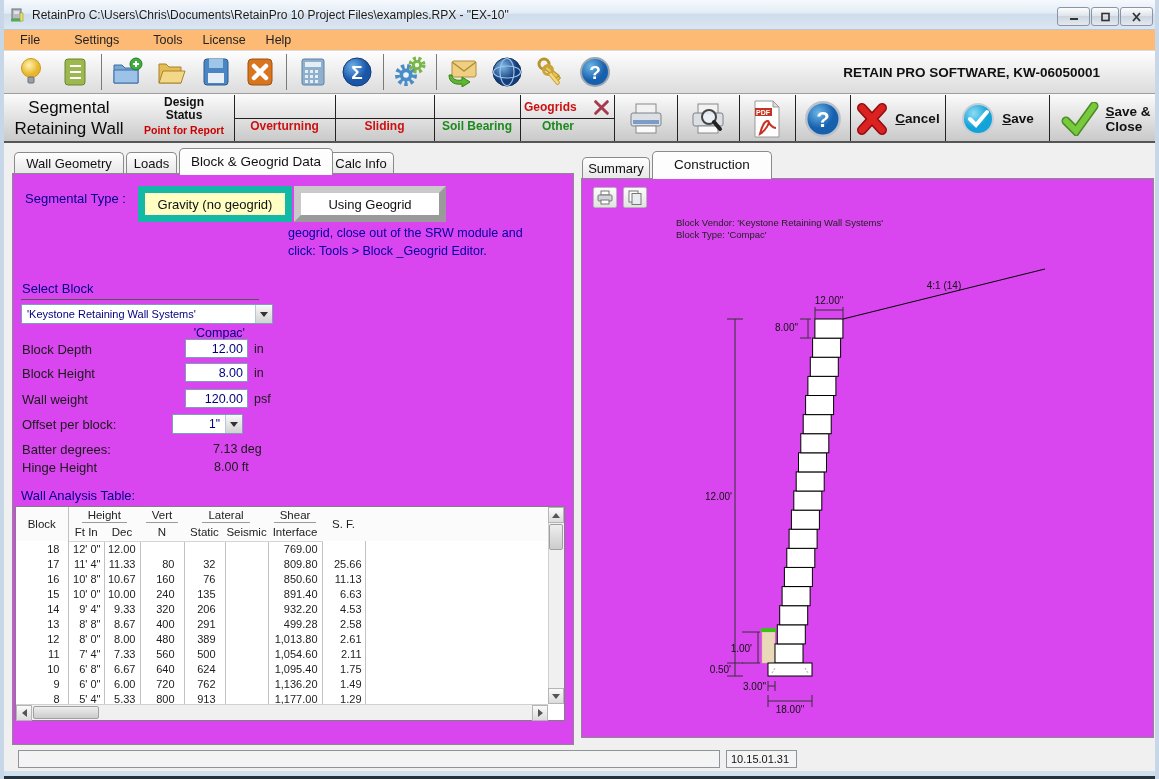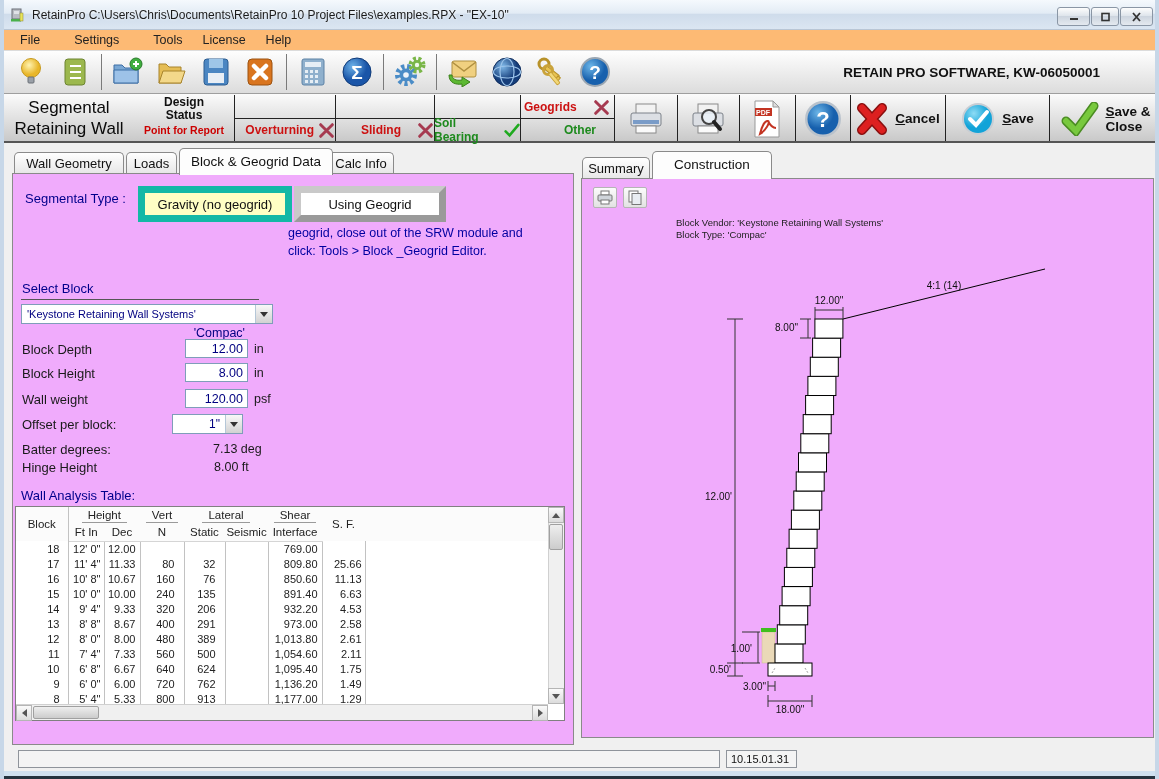--- a/index.html
+++ b/index.html
@@ -29,32 +29,32 @@
   
   .headerbar { position:absolute; left:0; top:94px; width:100%; height:49px;
     background:linear-gradient(#fbfbfb,#c9c9c9); border-bottom:2px solid #555; }
   .hsep { position:absolute; top:1px; width:1px; height:46px; background:#222; }
   .module-title { position:absolute; left:0; top:3px; width:130px; text-align:center;
     font-size:17px; color:#0a0a0a; line-height:21px; }
   .design-status { position:absolute; left:130px; top:2px; width:100px; text-align:center; }
   .design-status .ds1 { font-size:12px; font-weight:bold; color:#111; line-height:13px; }
   .design-status .ds2 { font-size:10.5px; font-weight:bold; color:#cc0000; margin-top:2px; }
   .check-divider { position:absolute; left:230px; top:24px; width:380px; height:1px; background:#222; }
-  .check-cell { position:absolute; top:25px; height:22px; display:flex; align-items:center; justify-content:flex-end; gap:4px; }
+  .check-cell { position:absolute; top:25px; height:22px; display:flex; align-items:center; justify-content:space-between; gap:16px;flex-direction:column; }
   .check-label-red { font-size:12px; font-weight:bold; color:#cc1111; }
   .check-label-green { font-size:12px; font-weight:bold; color:#1d8a1d; }
   .geogrid-cell { position:absolute; left:516px; top:2px; width:94px; height:22px; display:flex; align-items:center; justify-content:space-between; padding:0 4px; }
   .hdr-btn { position:absolute; top:2px; height:45px; display:flex; align-items:center; justify-content:center; gap:6px; cursor:pointer; }
   .hdr-btn .lbl { font-size:13.5px; font-weight:600; color:#111; }
   .hdr-btn .lbl2 { font-size:13.5px; font-weight:600; color:#111; line-height:15px; }
   
   .tab { position:absolute; border:1px solid #8a8a8a; border-bottom:none; border-radius:5px 5px 0 0;
     background:linear-gradient(#ffffff,#e6e6e6); font-size:13px; color:#111; text-align:center; z-index:1; }
   .tab.active { background:#fdfdfd; z-index:3; font-size:13.5px; }
-  .panel { position:absolute; background:#f0abfc; border:1px solid #8a8a8a; z-index:2; }
+  .panel { position:absolute; background:#d946ef; border:1px solid #8a8a8a; z-index:2; }
   
   .lbl-blue { color:#00008b; font-size:13px; }
   .lbl-black { color:#1a1a1a; font-size:13px; }
   .type-btn { position:absolute; height:36px; border:7px solid #14b8a6; font-size:13px; color:#111;
     display:flex; align-items:center; justify-content:center; }
   .note-line { color:#0000a0; font-size:12.5px; line-height:17.5px; }
   .combo { position:absolute; height:20px; border:1px solid #7f9db9; background:#fff; display:flex; align-items:center; }
   .combo .val { flex:1; font-size:11px; color:#000080; padding:0 5px; white-space:nowrap; overflow:hidden; }
   .combo .arrow-btn { width:17px; height:18px; border-left:1px solid #b5c7d8;
     background:linear-gradient(#f8f8f8,#d2d2d2); display:flex; align-items:center; justify-content:center; }
@@ -530,21 +530,21 @@
               <td class="c7 bR">4.53</td>
               <td class="cf"></td>
             </tr>
             <tr>
               <td class="c0 bR">13</td>
               <td class="c1 bR">8' 8"</td>
               <td class="c2 bR">8.67</td>
               <td class="c3 bR">400</td>
               <td class="c4 bR">291</td>
               <td class="c5 bR"></td>
-              <td class="c6 bR">973.00</td>
+              <td class="c6 bR">499.28</td>
               <td class="c7 bR">2.58</td>
               <td class="cf"></td>
             </tr>
             <tr>
               <td class="c0 bR">12</td>
               <td class="c1 bR">8' 0"</td>
               <td class="c2 bR">8.00</td>
               <td class="c3 bR">480</td>
               <td class="c4 bR">389</td>
               <td class="c5 bR"></td>

